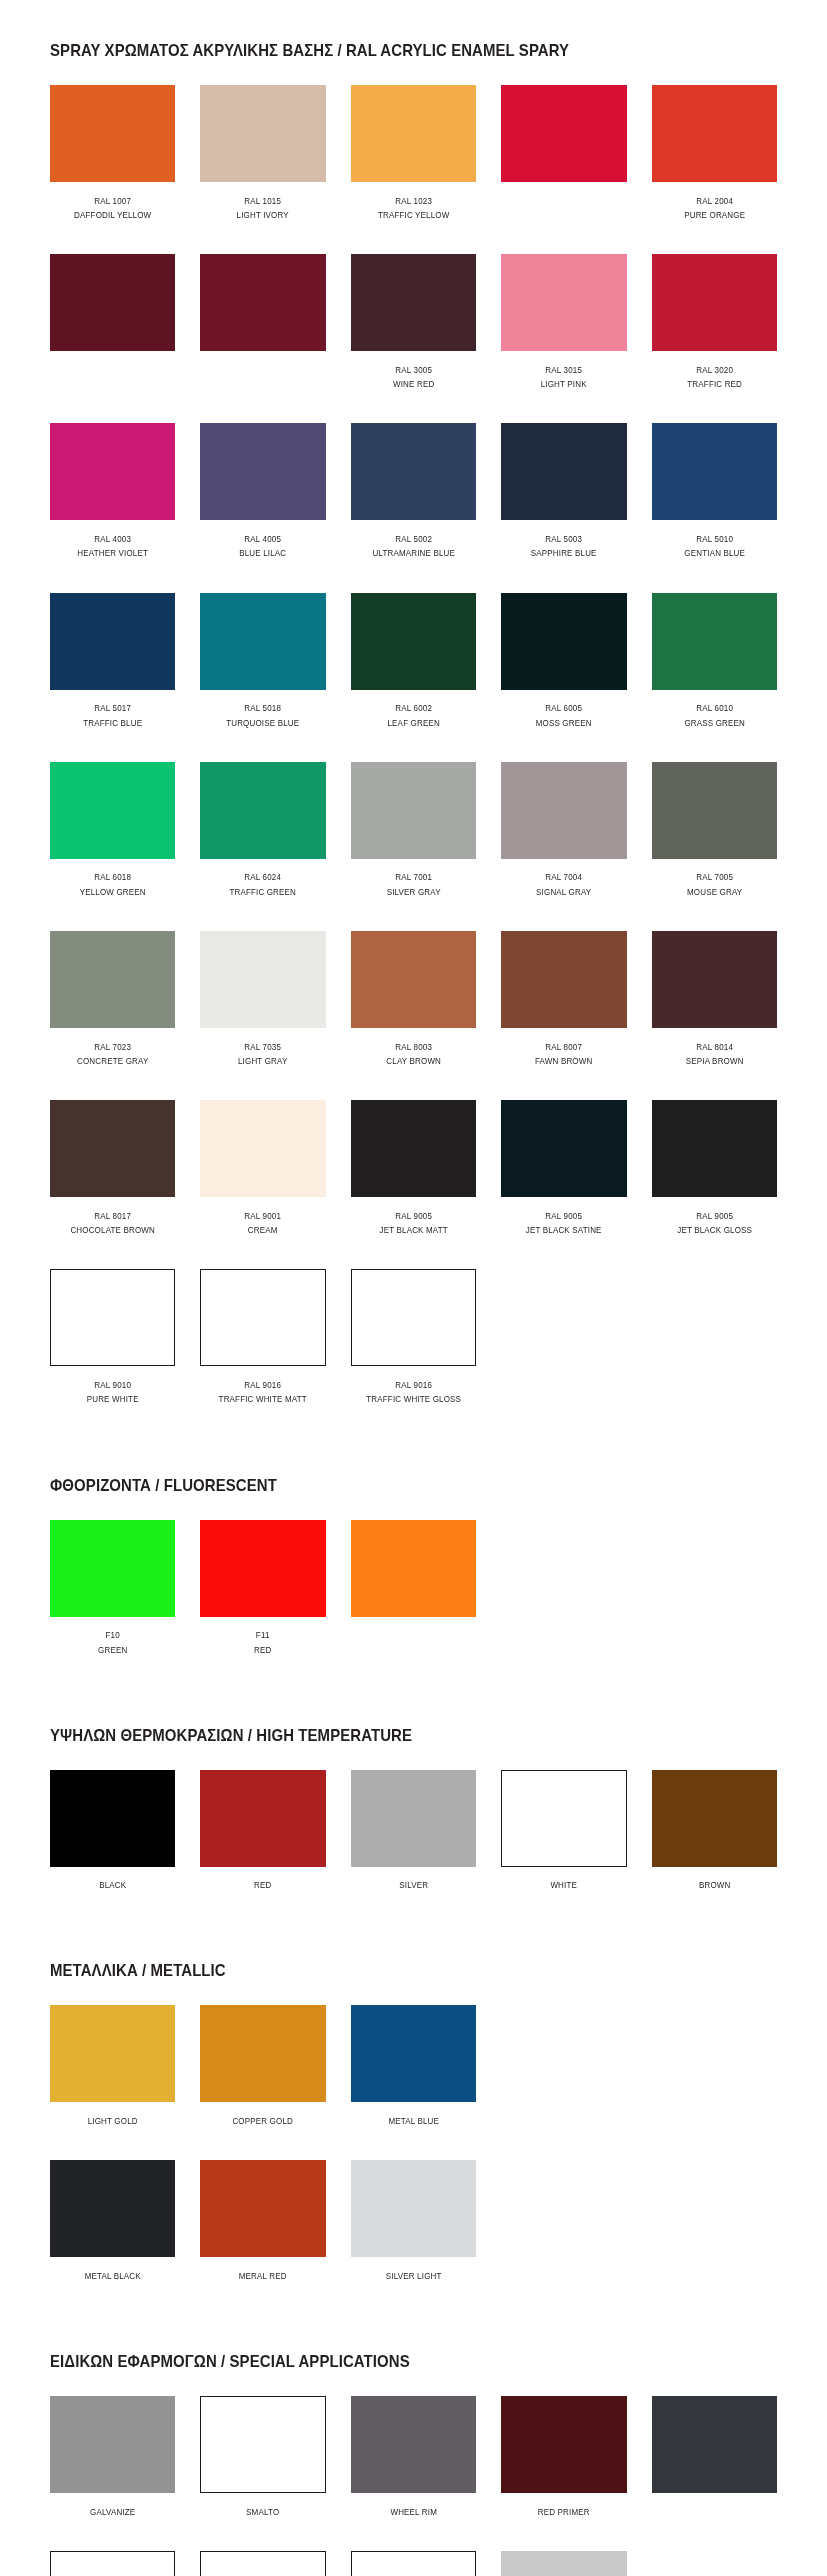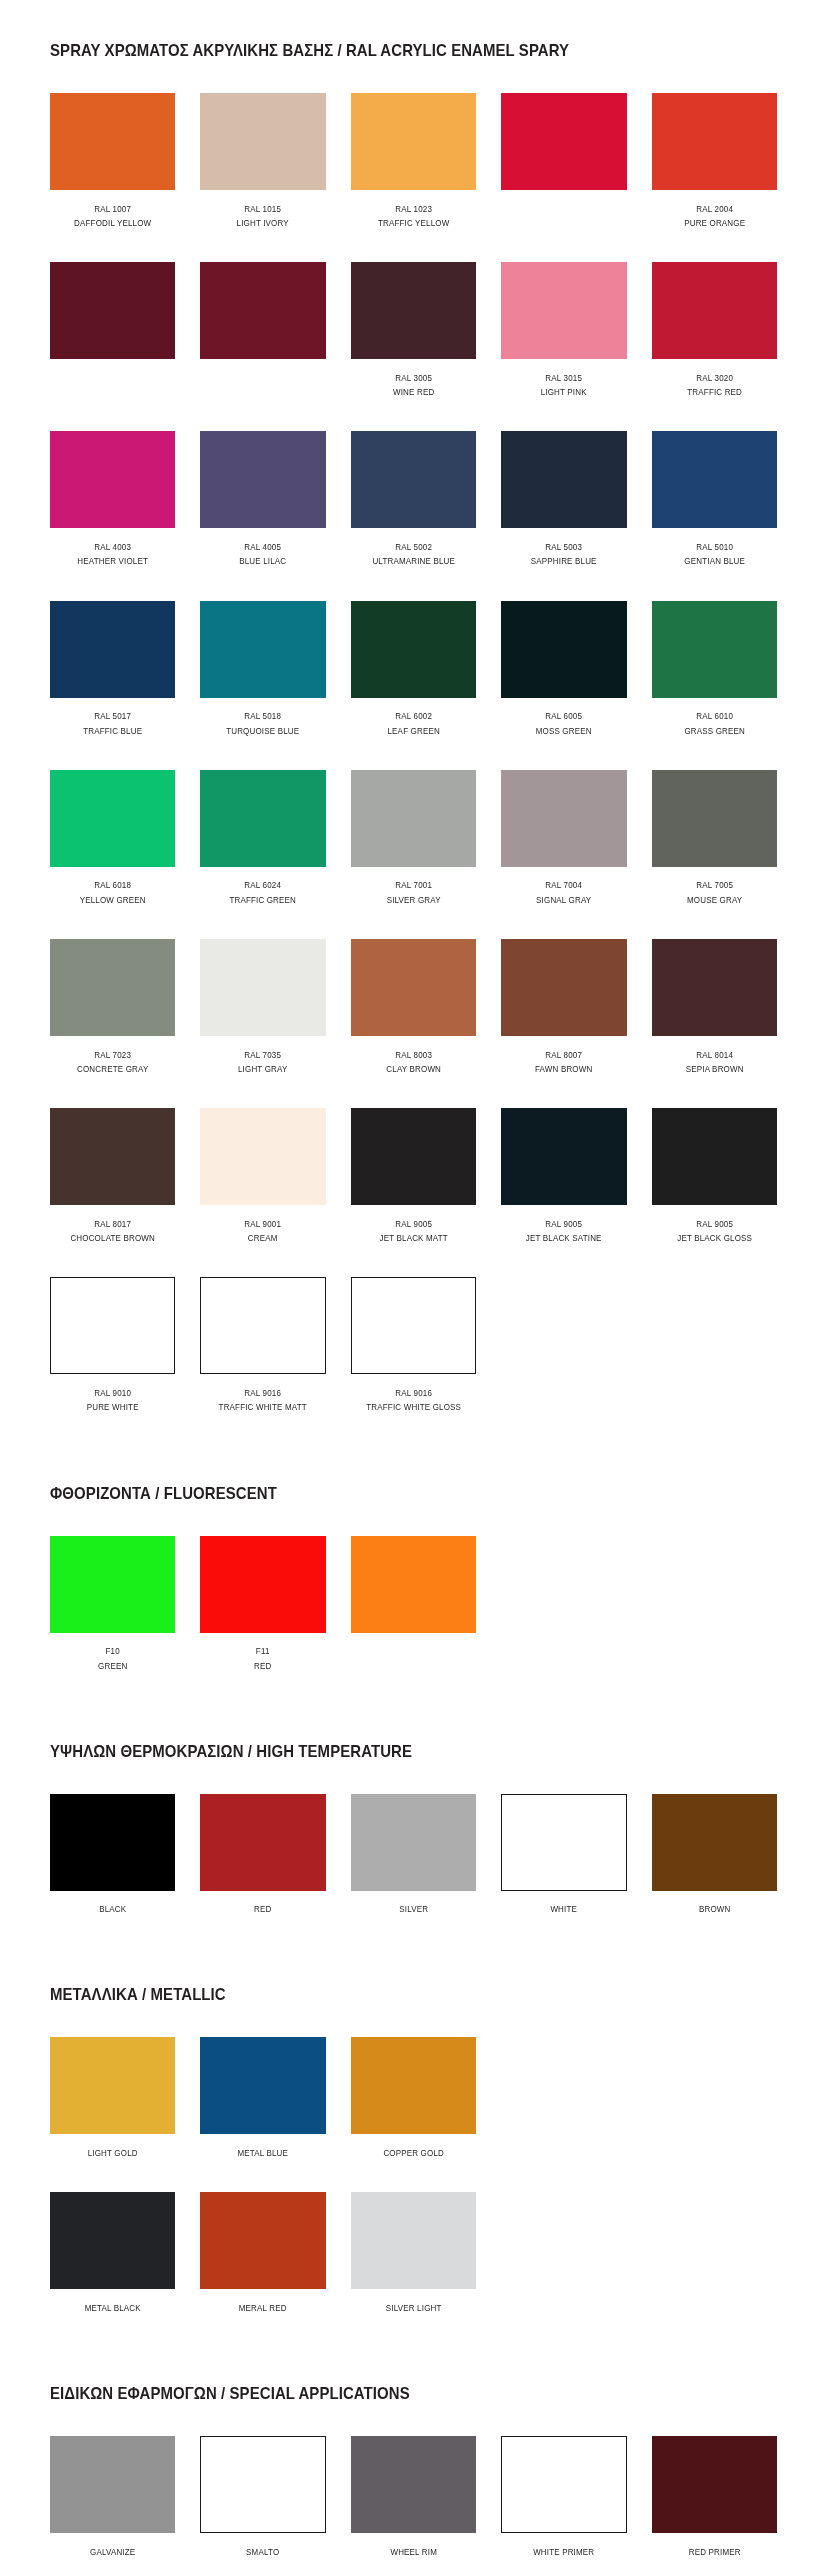--- a/index.html
+++ b/index.html
@@ -29,21 +29,21 @@
     font-weight: bold;
     letter-spacing: 0.1px;
     color: #231f20;
     transform: scaleX(0.88);
     transform-origin: left center;
     white-space: nowrap;
   }
 
   .section-title-wrap {
     padding-top: 37px;
-    padding-bottom: 32px;
+    padding-bottom: 24px;
   }
 
   .first-title-wrap { padding-top: 41px; }
 
   .grid {
     display: grid;
     grid-template-columns: repeat(5, 1fr);
     column-gap: 25px;
     row-gap: 0;
   }
@@ -418,29 +418,29 @@
           <div class="section-title">ΜΕΤΑΛΛΙΚΑ / METALLIC</div>
         </div>
         <div class="grid">
           <div class="swatch-cell">
             <div class="chip" style="background: rgb(227, 176, 51);"></div>
             <div class="caption">
               <span class="cap-line cap-name">LIGHT GOLD</span>
             </div>
           </div>
           <div class="swatch-cell">
+            <div class="chip" style="background: rgb(214, 138, 25);"></div>
+            <div class="caption">
+              <span class="cap-line cap-name">COPPER GOLD</span>
+            </div>
+          </div>
+          <div class="swatch-cell">
             <div class="chip" style="background: rgb(11, 79, 130);"></div>
             <div class="caption">
               <span class="cap-line cap-name">METAL BLUE</span>
-            </div>
-          </div>
-          <div class="swatch-cell">
-            <div class="chip" style="background: rgb(214, 138, 25);"></div>
-            <div class="caption">
-              <span class="cap-line cap-name">COPPER GOLD</span>
             </div>
           </div>
           <div class="swatch-cell empty">
             <div class="chip"></div>
             <div class="caption">
               <span class="cap-line"></span>
             </div>
           </div>
           <div class="swatch-cell empty">
             <div class="chip"></div>
@@ -497,26 +497,20 @@
               <span class="cap-line cap-name">SMALTO</span>
             </div>
           </div>
           <div class="swatch-cell">
             <div class="chip" style="background: rgb(98, 92, 99);"></div>
             <div class="caption">
               <span class="cap-line cap-name">WHEEL RIM</span>
             </div>
           </div>
           <div class="swatch-cell">
-            <div class="chip outlined" style="background: rgb(255, 255, 255);"></div>
-            <div class="caption">
-              <span class="cap-line cap-name">WHITE PRIMER</span>
-            </div>
-          </div>
-          <div class="swatch-cell">
             <div class="chip" style="background: rgb(77, 19, 23);"></div>
             <div class="caption">
               <span class="cap-line cap-name">RED PRIMER</span>
             </div>
           </div>
           <div class="swatch-cell">
             <div class="chip" style="background: rgb(51, 54, 59);"></div>
           </div>
           <div class="swatch-cell">
             <div class="chip outlined" style="background: rgb(255, 255, 255);"></div>

